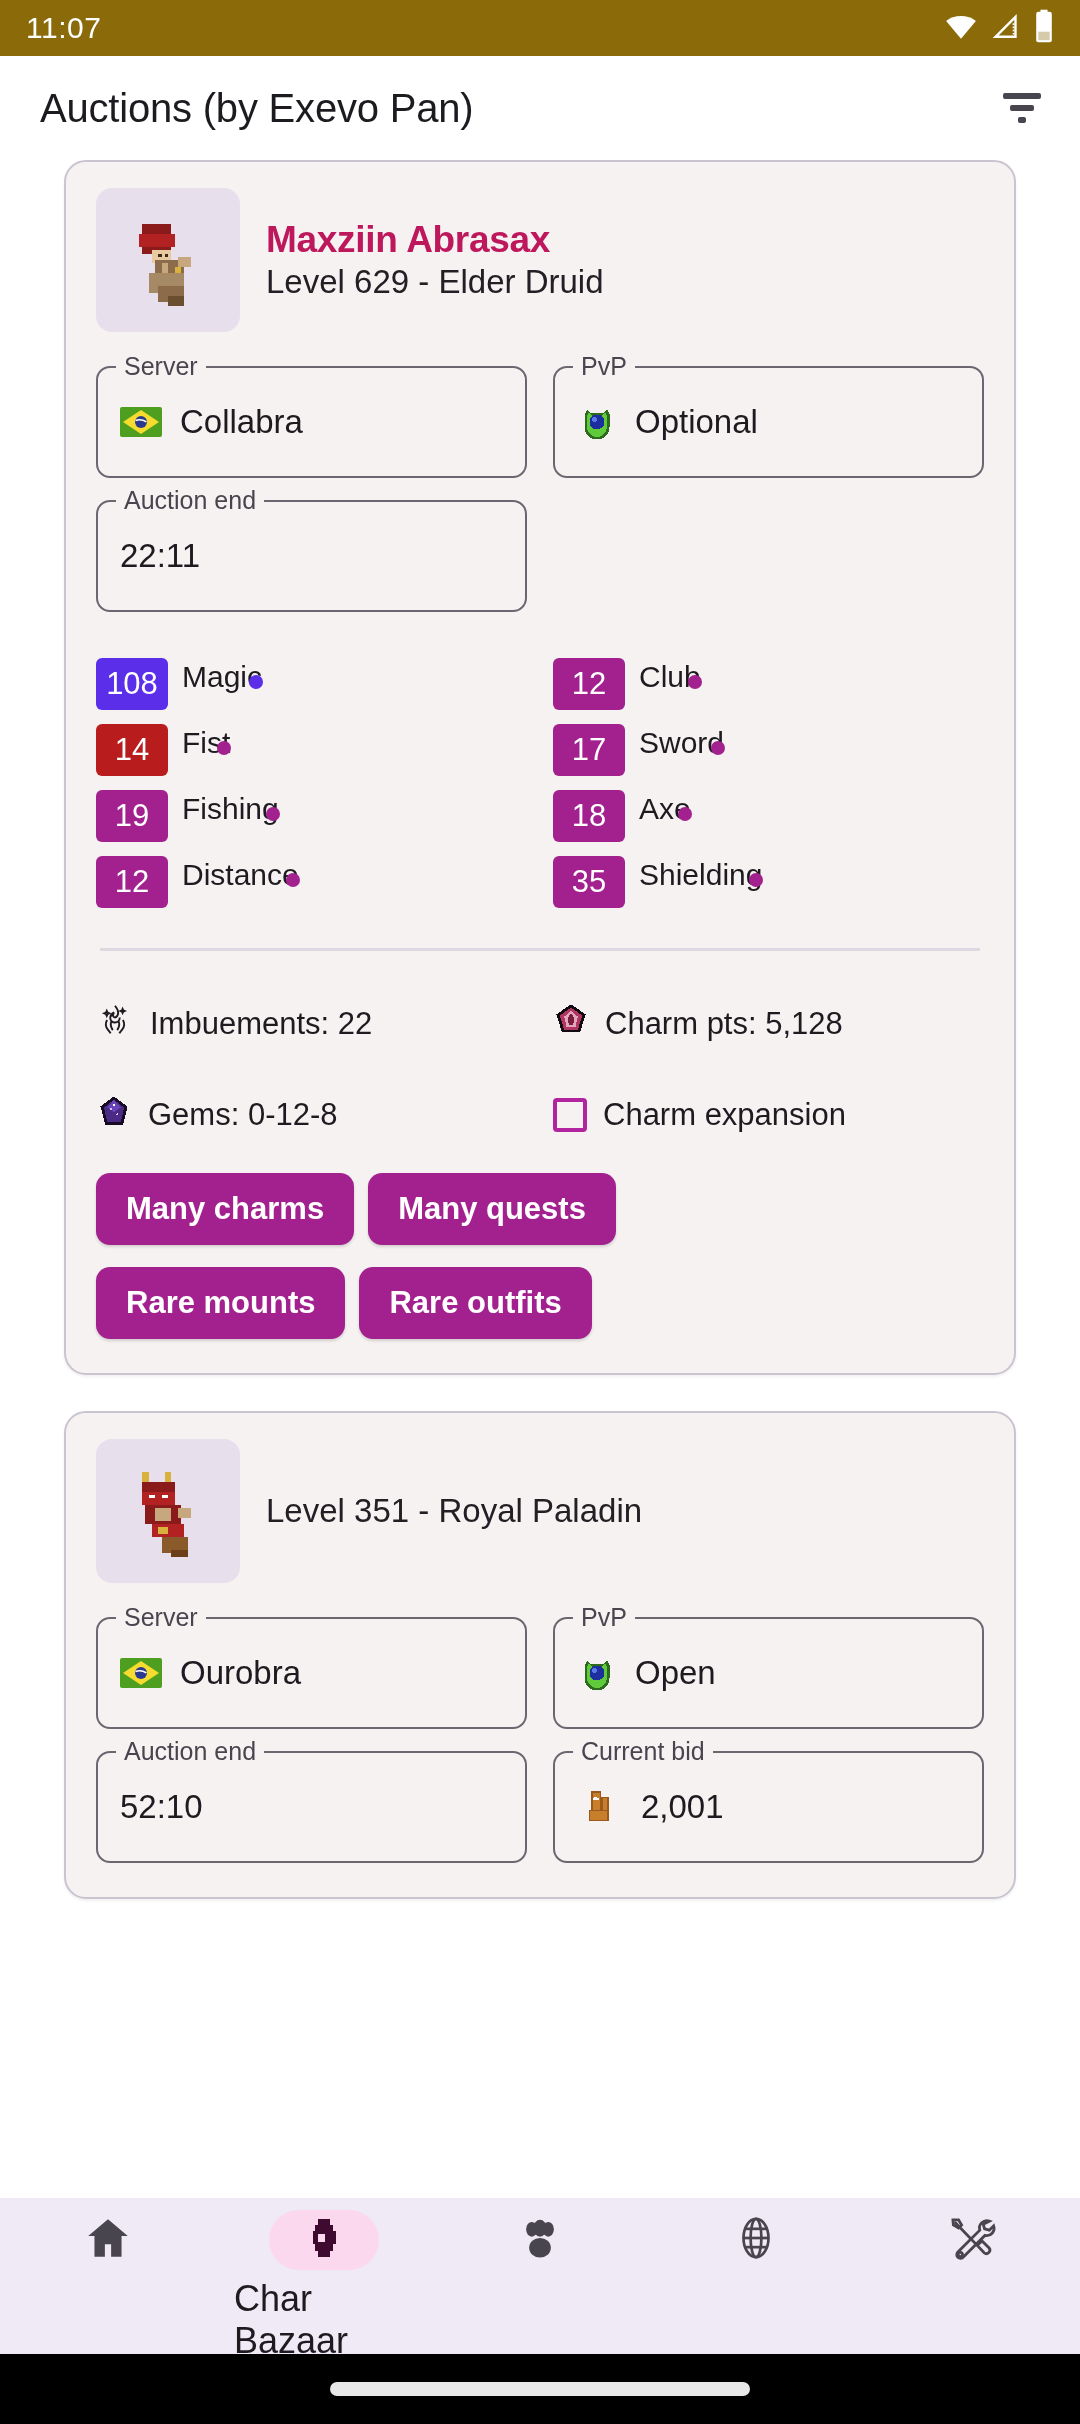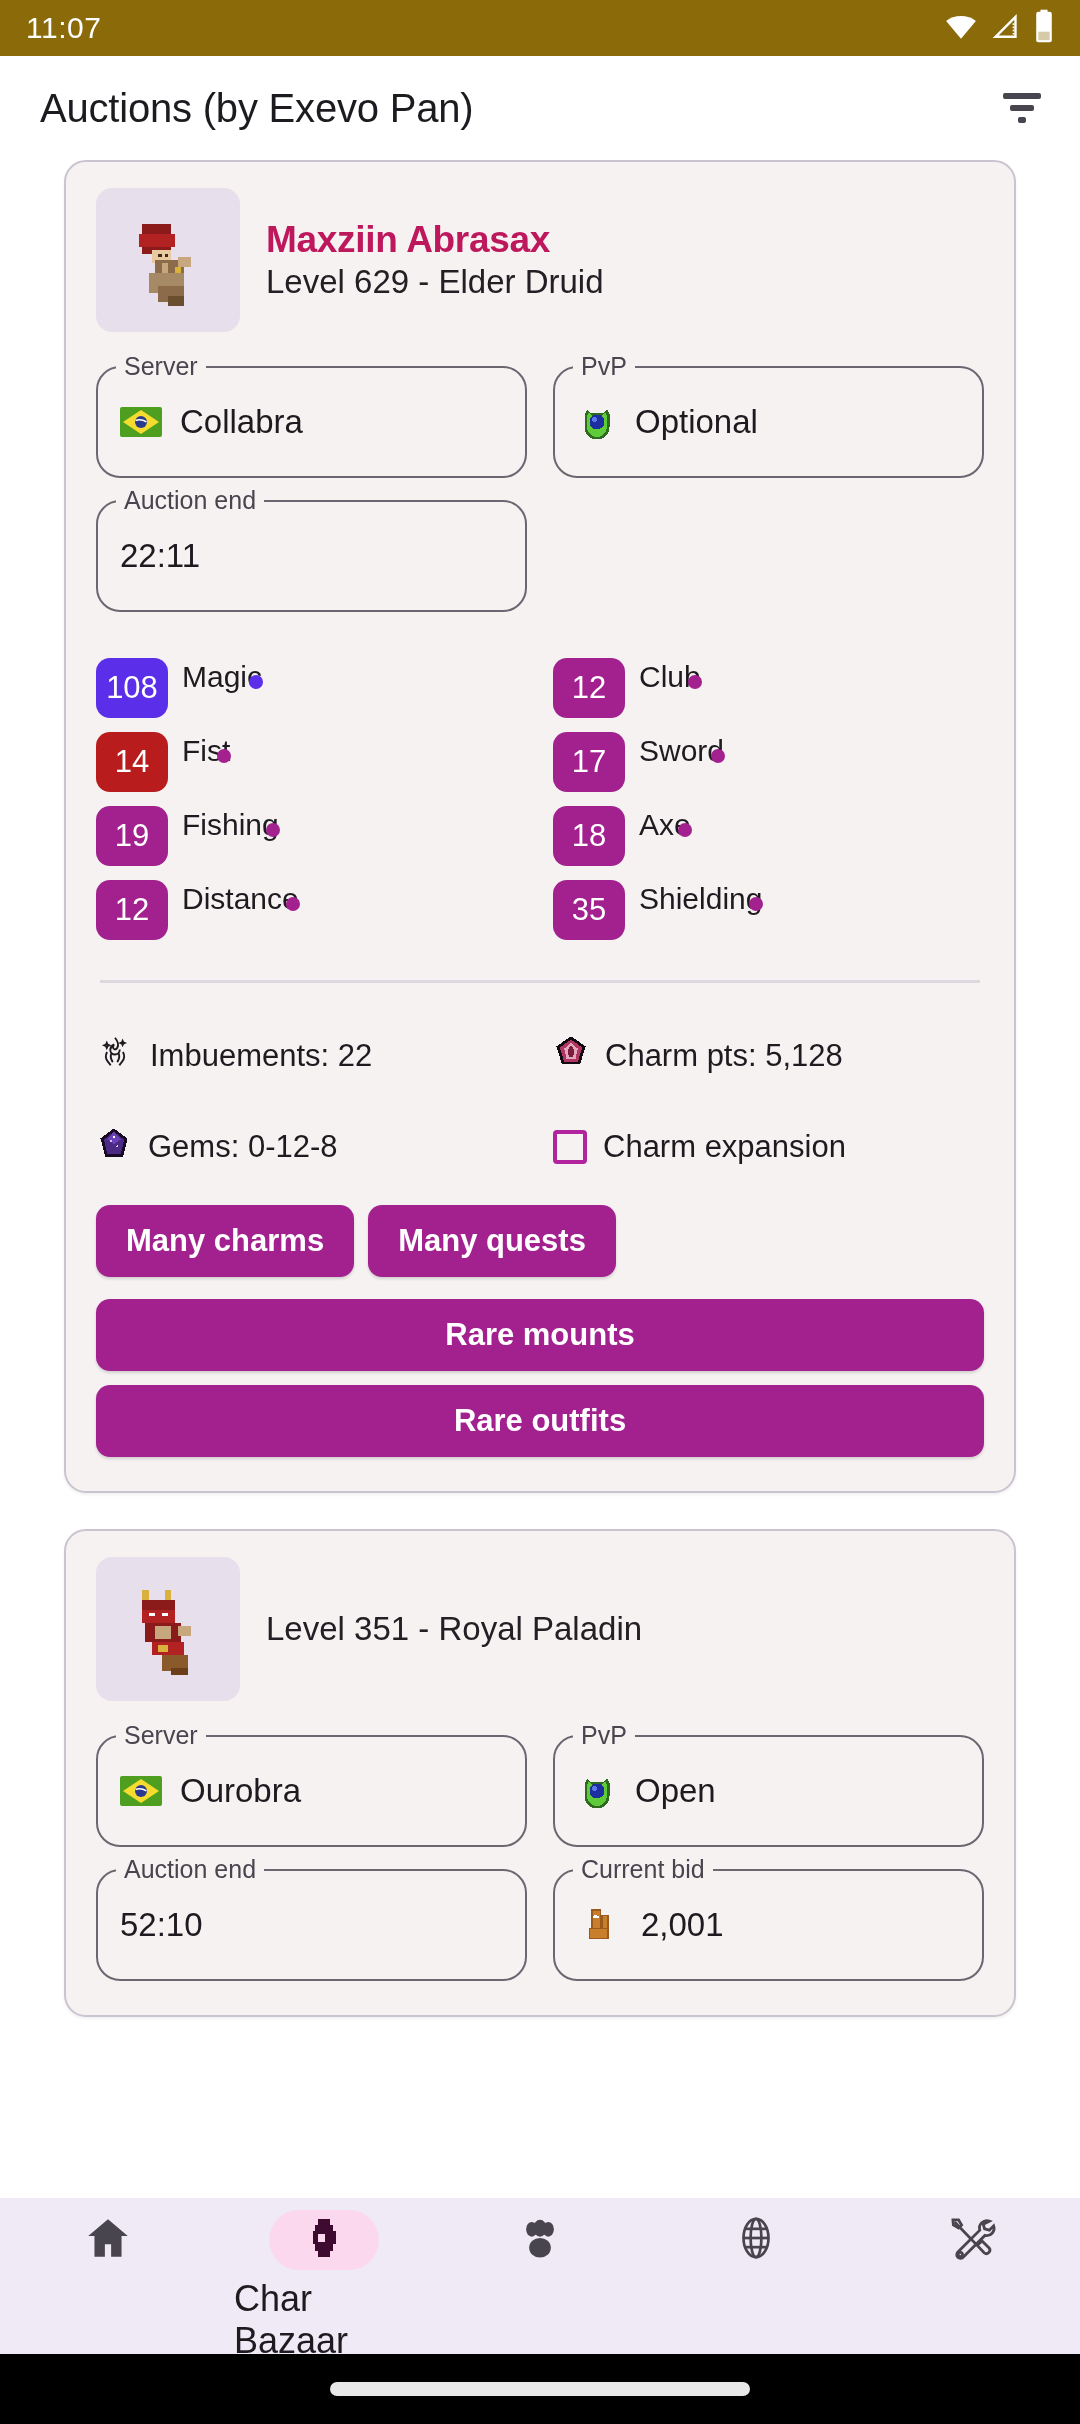--- a/index.html
+++ b/index.html
@@ -55,37 +55,37 @@
     width:144px;height:144px;border-radius:16px;background:#E7E0EC;
     display:flex;align-items:center;justify-content:center;overflow:hidden;flex:0 0 auto;
   }
   .char-meta{display:flex;flex-direction:column;gap:2px;min-width:0;}
   .char-name{font-size:37px;color:#be185d;font-family:"Liberation Sans", sans-serif;font-weight:bold;letter-spacing:-0.3px;}
   .char-sub{font-size:33px;color:#232025;font-family:"Liberation Sans", sans-serif;}
 
   
   .info-grid{display:grid;grid-template-columns:1fr 1fr;gap:22px 26px;margin-top:34px;}
   .field{
-    position:relative;border:2px solid #6C6670;border-radius:24px;
+    position:relative;border:2px solid #6C6670;border-radius:14px;
     height:112px;padding:0 22px;display:flex;align-items:center;gap:18px;
   }
   .field > legend{
     position:absolute;top:-16px;left:18px;background:#F6F2F2;padding:0 8px;
     font-size:25px;color:#49454F;font-family:"Liberation Sans", sans-serif;line-height:28px;
   }
   .field .val{font-size:33px;color:#1d1b20;font-family:"Liberation Sans", sans-serif;}
   .field .ico{flex:0 0 auto;display:flex;align-items:center;justify-content:center;}
 
   .flag{width:42px;height:30px;border-radius:2px;display:block;}
 
   
   .skills{display:grid;grid-template-columns:1fr 1fr;gap:14px 26px;margin-top:46px;}
   .skill{display:flex;align-items:flex-start;gap:14px;}
   .skill .badge{
-    flex:0 0 auto;min-width:72px;height:60px;border-radius:14px;
+    flex:0 0 auto;min-width:72px;height:52px;border-radius:6px;
     color:#fff;font-size:31px;font-family:"Liberation Sans", sans-serif;
     display:flex;align-items:center;justify-content:center;padding:3px 10px;
   }
   .skill .right{flex:1 1 auto;min-width:0;padding-top:2px;}
   .skill .sname{font-size:30px;color:#1d1b20;font-family:"Liberation Sans", sans-serif;line-height:34px;}
   .track{position:relative;height:10px;border-radius:6px;background:#FBD9F0;margin-top:7px;}
   .track .fill{position:absolute;left:0;top:0;bottom:0;border-radius:6px;}
   .track .knob{position:absolute;right:-1px;top:50%;transform:translateY(-50%);
     width:14px;height:14px;border-radius:50%;}
 
@@ -341,21 +341,21 @@
         <div class="stat">
           <span class="chk"></span>
           <span>Charm expansion</span>
         </div>
       </div>
 
       <div class="tags">
         <button class="tag">Many charms</button>
         <button class="tag">Many quests</button>
       </div>
-      <div class="tags" style="margin-top:22px;flex-direction:column;">
+      <div class="tags" style="margin-top:22px;">
         <button class="tag">Rare mounts</button>
         <button class="tag">Rare outfits</button>
       </div>
     </div>
 
     <div class="card">
       <div class="char-head">
         <div class="outfit">
           <svg width="104" height="104" viewBox="0 0 32 32" shape-rendering="crispEdges">
             <rect x="8" y="4" width="2" height="3" fill="#D8B23C"></rect>

